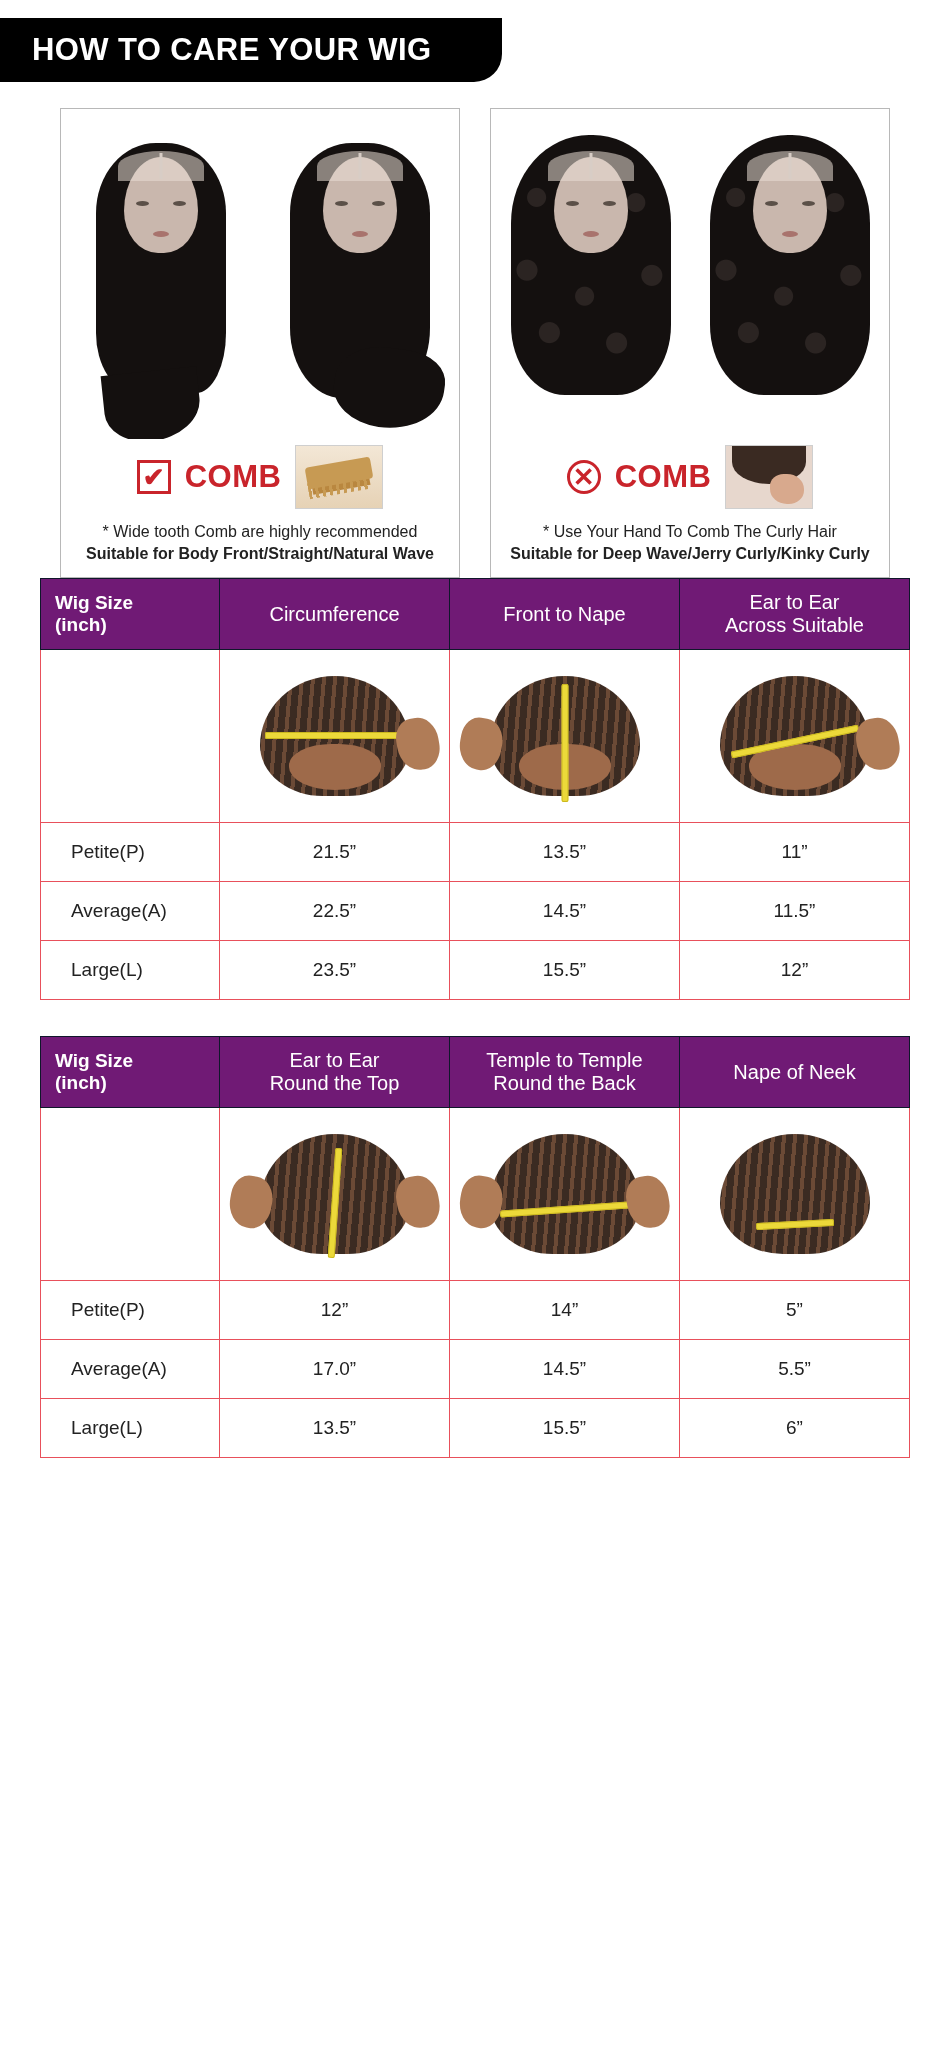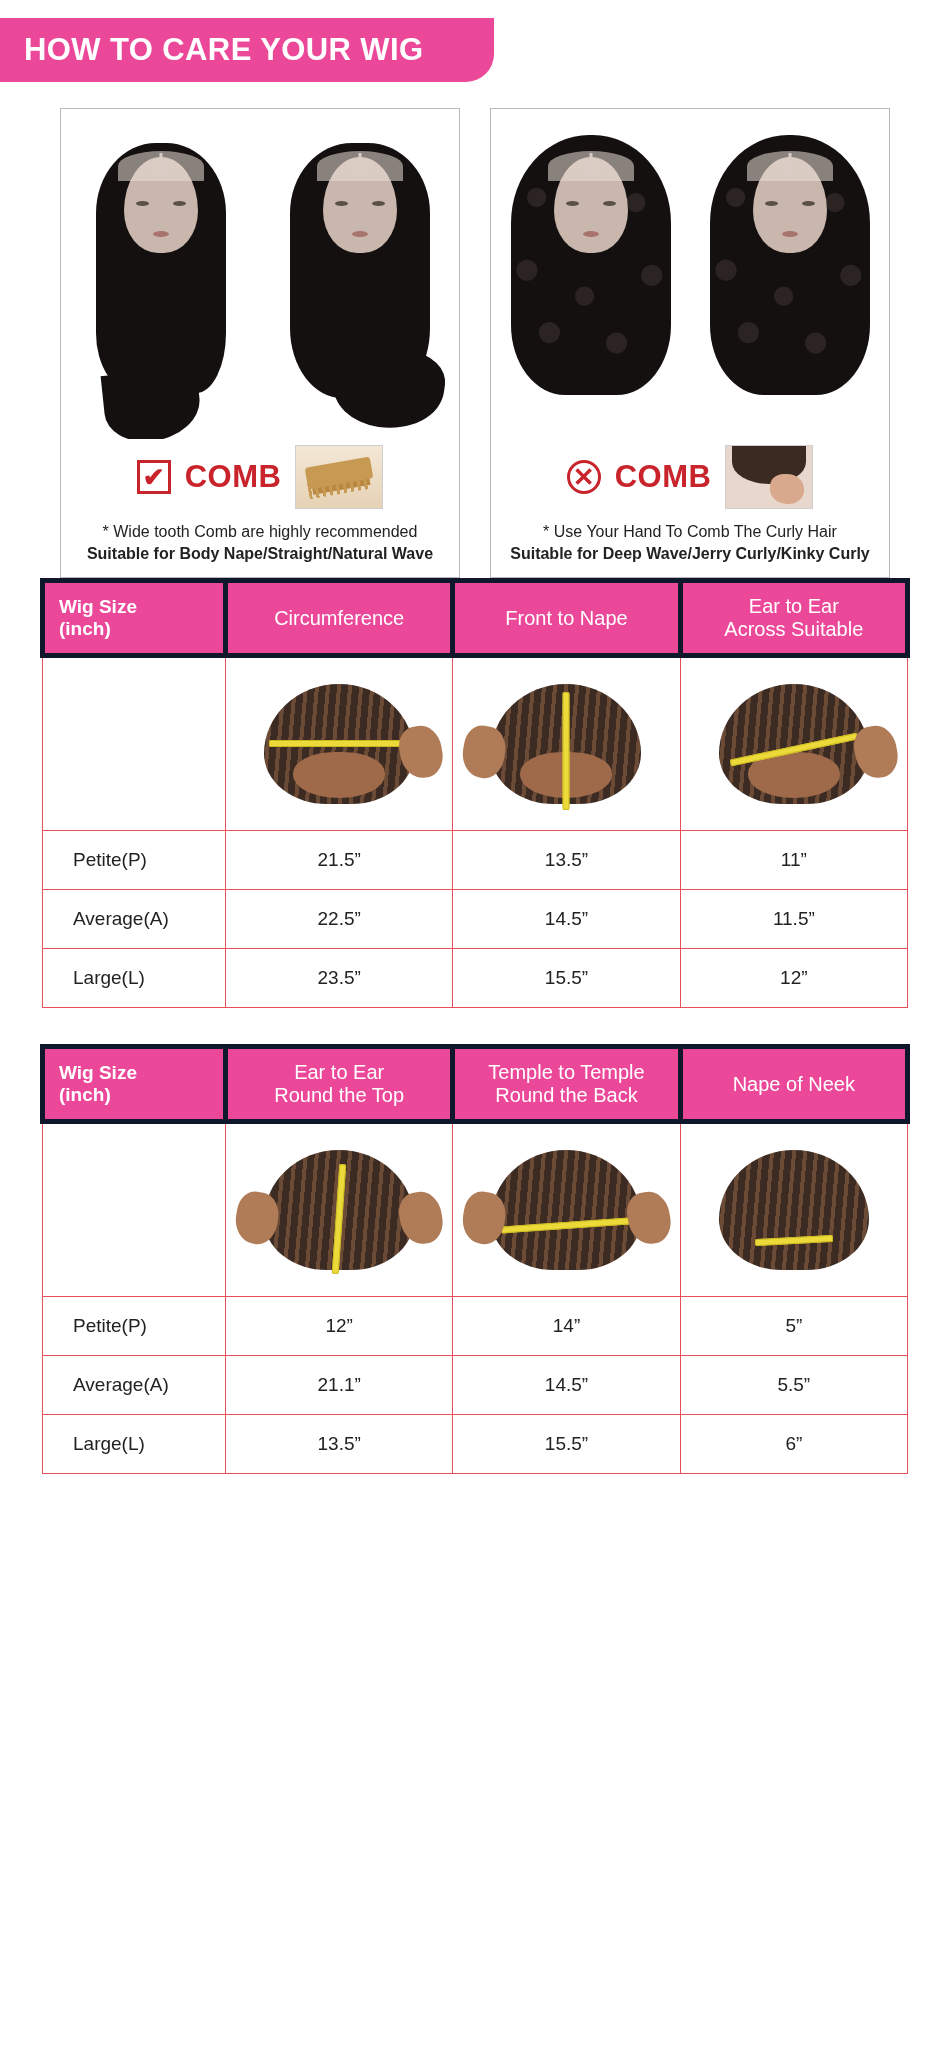--- a/index.html
+++ b/index.html
@@ -23,25 +23,25 @@
   
   .banner {
     position: relative;
     height: 64px;
     margin-top: 18px;
     margin-bottom: 26px;
   }
   .banner-shape {
     position: relative;
     display: inline-block;
-    background: #ec4899;
+    background: #000000;
     color: #ffffff;
     height: 64px;
     line-height: 64px;
-    padding: 0 70px 0 24px;
+    padding: 0 70px 0 32px;
     font-size: 31px;
     font-weight: bold;
     letter-spacing: 0.4px;
     white-space: nowrap;
     border-radius: 0 0 28px 0;
     text-transform: uppercase;
   }
   .banner-shape::after {
     content: "";
     position: absolute;
@@ -302,27 +302,27 @@
     padding: 0 40px;
     box-sizing: border-box;
   }
   table.size-table {
     width: 100%;
     border-collapse: collapse;
     table-layout: fixed;
     margin-bottom: 36px;
   }
   table.size-table th {
-    background: #ec4899;
+    background: #701a75;
     color: #ffffff;
     font-size: 20px;
     font-weight: normal;
     text-align: center;
     padding: 12px 4px;
-    border: 5px solid #0f172a;
+    border: 1px solid #0f172a;
     line-height: 1.15;
   }
   table.size-table th.first-col {
     width: 160px;
     text-align: left;
     padding-left: 14px;
     font-weight: bold;
     font-size: 19px;
   }
   table.size-table td {
@@ -430,21 +430,21 @@
         </div>
       </div>
 
       <div class="comb-label">
         <span class="mark">✔</span>
         <span class="comb-word">COMB</span>
         <span class="thumb comb-thumb"></span>
       </div>
 
       <div class="caption">* Wide tooth Comb are highly recommended</div>
-      <div class="caption bold">Suitable for Body Nape/Straight/Natural Wave</div>
+      <div class="caption bold">Suitable for Body Front/Straight/Natural Wave</div>
     </div>
 
     <div class="comb-box">
       <div class="comb-photo">
         <div class="hair-fig">
           <div class="hair curly"></div>
           <div class="head">
             <div class="eye l"></div>
             <div class="eye r"></div>
             <div class="lips"></div>
@@ -590,21 +590,21 @@
         </td>
       </tr>
       <tr>
         <td class="label-cell">Petite(P)</td>
         <td>12”</td>
         <td>14”</td>
         <td>5”</td>
       </tr>
       <tr>
         <td class="label-cell">Average(A)</td>
-        <td>21.1”</td>
+        <td>17.0”</td>
         <td>14.5”</td>
         <td>5.5”</td>
       </tr>
       <tr>
         <td class="label-cell">Large(L)</td>
         <td>13.5”</td>
         <td>15.5”</td>
         <td>6”</td>
       </tr>
     </tbody>

